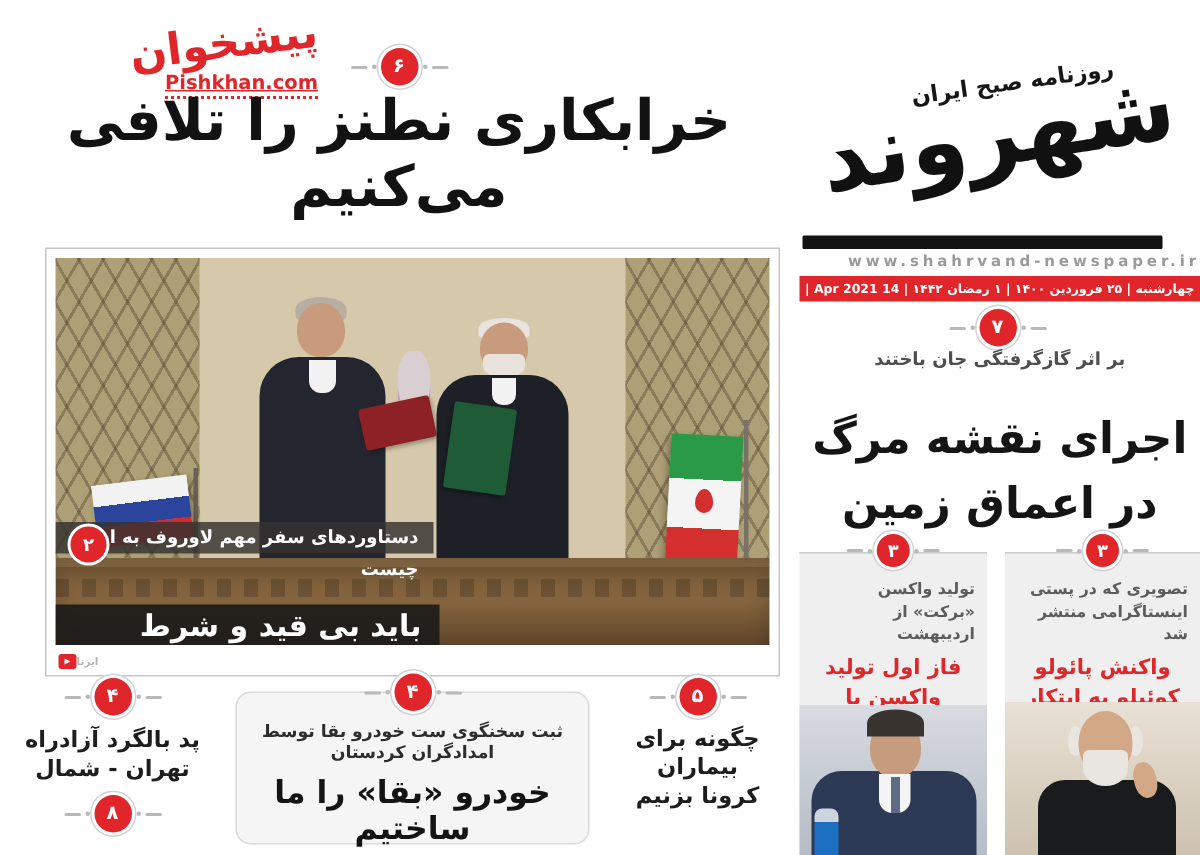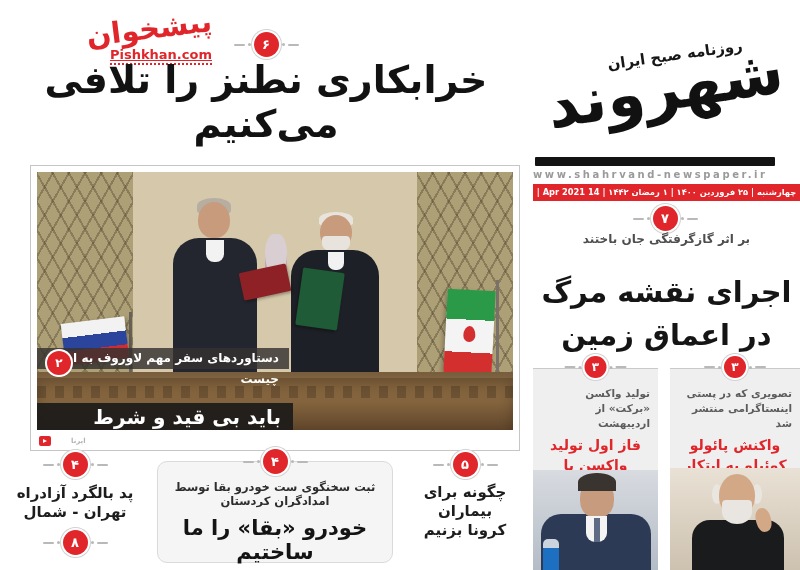--- a/index.html
+++ b/index.html
@@ -70,34 +70,34 @@
   .strip { position:absolute; left:0; color:#fff; text-align:right; }
   .strip.kicker { top:176px; width:252px; height:21px; line-height:21px; font-size:12px; font-weight:bold;
     background:rgba(52,50,48,.82); padding-left:8px; padding-right:10px; }
   .strip.h1 { top:200px; width:256px; height:28px; line-height:28px; font-size:20px; font-weight:bold;
     background:rgba(28,27,26,.92); padding-right:12px; }
   .strip.h2 { top:231px; width:256px; height:29px; line-height:29px; font-size:20px; font-weight:bold;
     background:rgba(28,27,26,.92); padding-right:12px; }
   .photo-badge { position:absolute; left:10px; top:179px; width:24px; height:24px; border-radius:50%;
     background:#e0262b; color:#fff; font-size:12px; font-weight:bold; display:flex; align-items:center;
     justify-content:center; box-shadow:0 0 0 2px #fff; z-index:3; }
-  .credit { position:absolute; left:8px; bottom:4px; display:flex; align-items:center; gap:20px; direction:ltr; }
+  .credit { position:absolute; left:8px; bottom:4px; display:flex; align-items:center; gap:0; direction:ltr; }
   .credit .cam { width:12px; height:10px; background:#e0262b; border-radius:2px; position:relative; }
   .credit .cam::after { content:""; position:absolute; left:4px; top:2.5px; width:0; height:0;
     border-top:2.5px solid transparent; border-bottom:2.5px solid transparent; border-left:4.5px solid #fff; }
   .credit .ctext { font-size:7px; color:#b3b3b3; font-weight:bold; }
 
   
   .masthead { left:533px; top:0; width:267px; height:205px; cursor:pointer; }
   .tagline { position:absolute; right:55px; top:46px; width:140px; text-align:center; font-size:15px;
     font-weight:bold; color:#161616; transform:rotate(-8deg); }
   .mast-title { position:absolute; right:10px; top:52px; width:250px; text-align:center; font-size:62px;
     font-weight:bold; color:#111; transform:rotate(-9deg); letter-spacing:-3px; }
   .mast-bar { position:absolute; left:2px; top:157px; width:240px; height:9px; background:#131313; border-radius:1px; }
-  .mast-url { position:absolute; left:0; top:169px; width:267px; text-align:left; font-size:10px;
+  .mast-url { position:absolute; left:0; top:169px; width:267px; text-align:right; font-size:10px;
     letter-spacing:2.6px; color:#9a9a9a; font-weight:bold; direction:ltr; }
   .datebar { position:absolute; left:0; top:184px; width:267px; height:17px; background:#e0262b; color:#fff;
     font-size:8.3px; font-weight:bold; text-align:center; line-height:17px; }
 
   
   .tunnel-kicker { left:533px; top:230px; width:267px; text-align:center; font-size:12px; font-weight:bold;
     color:#4e4e4e; line-height:19px; }
   .tunnel-headline { left:533px; top:271px; width:267px; text-align:center; font-size:29px; font-weight:bold;
     color:#151515; line-height:43px; letter-spacing:-1px; cursor:pointer; }
 

